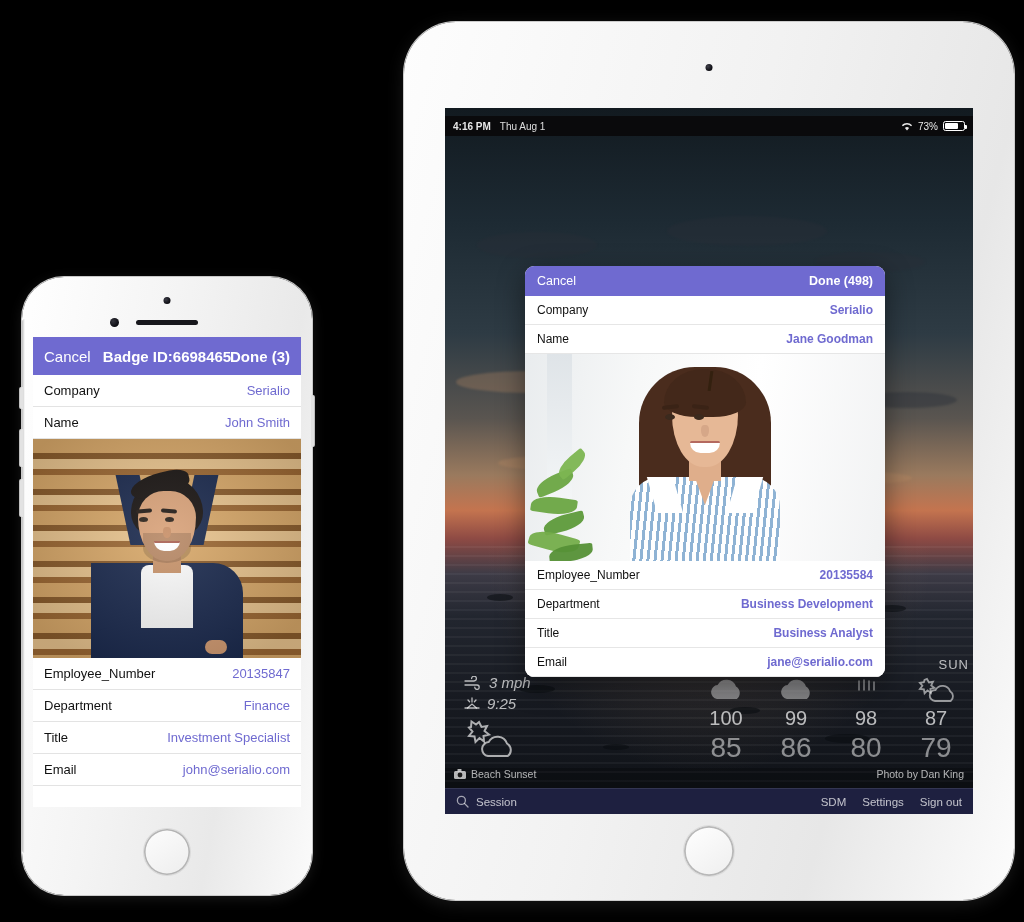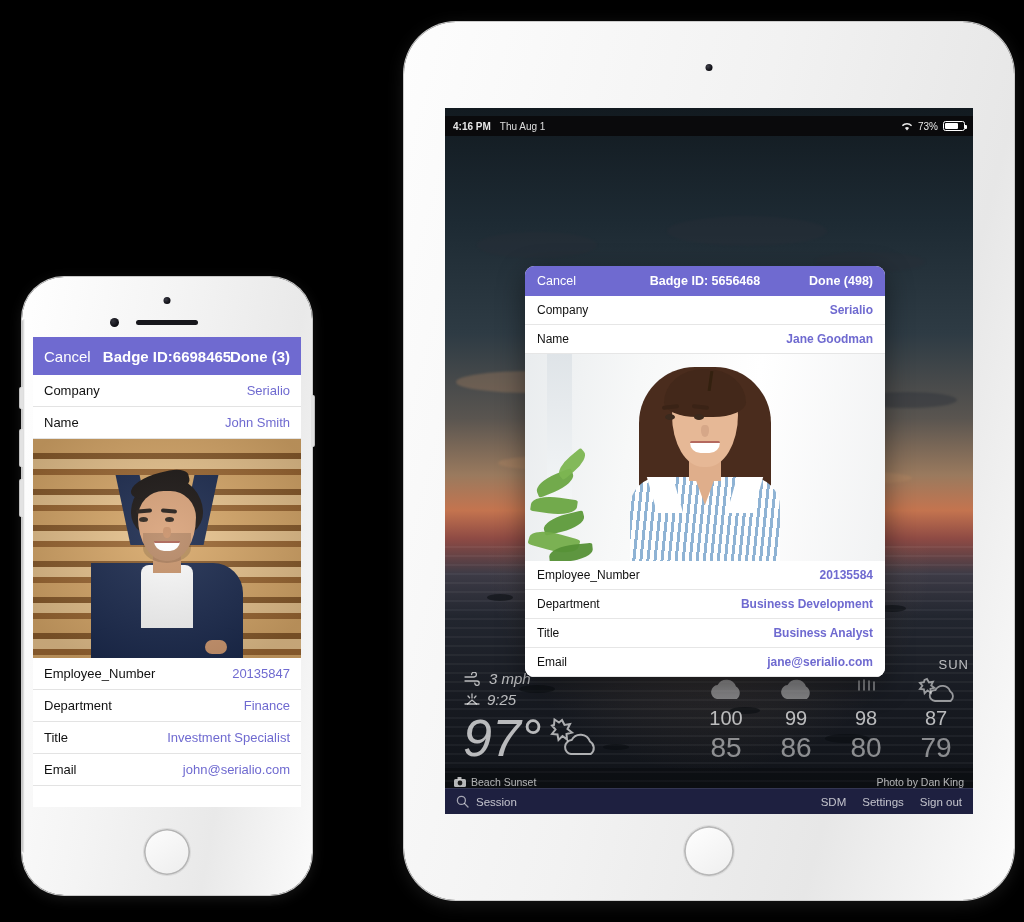--- a/index.html
+++ b/index.html
@@ -219,21 +219,21 @@
   #wx-temp { font-size:52px; font-weight:300; line-height:1; }
   #wx-days { position:absolute; right:4px; bottom:4px; display:flex; gap:4px; }
   .wx-day { width:66px; text-align:center; }
   .wx-day .dname { font-size:13px; letter-spacing:1px; height:16px;text-align:right; }
   .wx-day .dicon { height:34px; display:flex; align-items:center; justify-content:center; }
   .wx-day .dhi { font-size:20px; font-weight:300; }
   .wx-day .dlo { font-size:28px; font-weight:400; opacity:.72; margin-top:2px; }
 
   #photo-credit {
     position:absolute; left:0; right:0; bottom:26px; height:20px; z-index:4;
-    display:flex; align-items:flex-end; justify-content:space-between;
+    display:flex; align-items:flex-start; justify-content:space-between;
     padding:0 9px; font-size:10.5px; color:rgba(255,255,255,.68);
     background:rgba(0,0,0,.25);
   }
   #photo-credit .pc-left { display:flex; align-items:center; gap:5px; }
 
   #ipad-bottombar {
     position:absolute; left:0; right:0; bottom:0; height:26px; z-index:6;
     background:#1e2040; color:rgba(255,255,255,.72);
     display:flex; align-items:center; padding:0 11px; font-size:11.5px;
     border-top:1px solid rgba(255,255,255,.10);
@@ -445,21 +445,20 @@
           <span>
             <svg width="18" height="14" viewBox="0 0 18 14" fill="none" stroke="rgba(255,255,255,.7)" stroke-width="1.3" stroke-linecap="round">
               <path d="M9 1v4M5 3l1.6 1.8M13 3l-1.6 1.8"></path>
                 <path d="M2 11h14"></path>
                 <path d="M4.5 11l4.5-4 4.5 4"></path>
             </svg>
           </span>
           <span>9:25</span>
         </div>
         <div id="wx-tempwrap">
-          <span id="wx-temp">97°</span>
           <span>
             <svg width="58" height="48" viewBox="0 0 58 48" fill="none" stroke="rgba(255,255,255,.65)" stroke-width="2">
               <path d="M16 6l2.5 5 5.5-1-2.5 5 4.5 3.5-5.5 1.5.5 5.5-4.5-3.5-4 4-1-5.5-5.5-.5 3.5-4.5-3.5-4L8 11 8.5 5.5 13 8.5Z"></path>
               <path d="M25 40a7 7 0 0 1 .6-13.9A10 10 0 0 1 44 27.5a7.5 7.5 0 0 1 .8 12.5Z"></path>
             </svg>
           </span>
         </div>
       </div>
       <div id="wx-days">
         <div class="wx-day">
@@ -533,21 +532,20 @@
       <span class="bb-right">
         <span>SDM</span>
         <span>Settings</span>
         <span>Sign out</span>
       </span>
     </div>
 
     <div id="modal">
       <div class="md-navbar">
         <span class="nb-side">Cancel</span>
-        <span class="nb-title">Badge ID: 5656468</span>
         <span class="nb-side right">Done (498)</span>
       </div>
 
       <div class="md-row">
         <span class="k">Company</span>
         <span class="v">Serialio</span>
       </div>
       <div class="md-row">
         <span class="k">Name</span>
         <span class="v">Jane Goodman</span>

